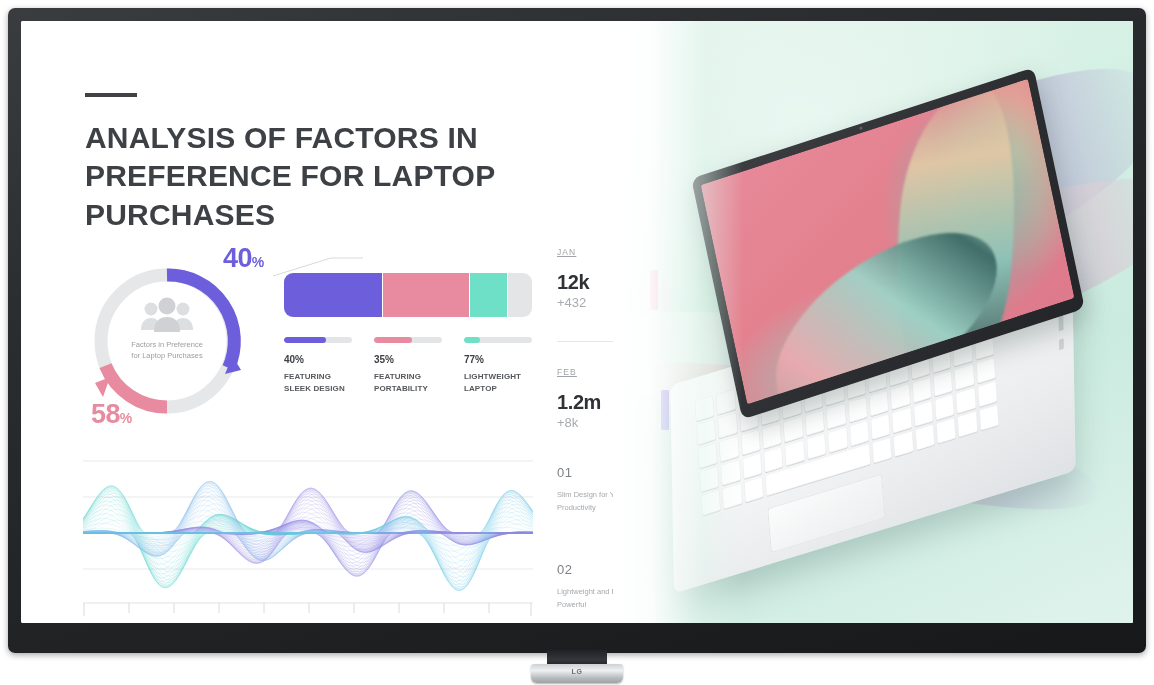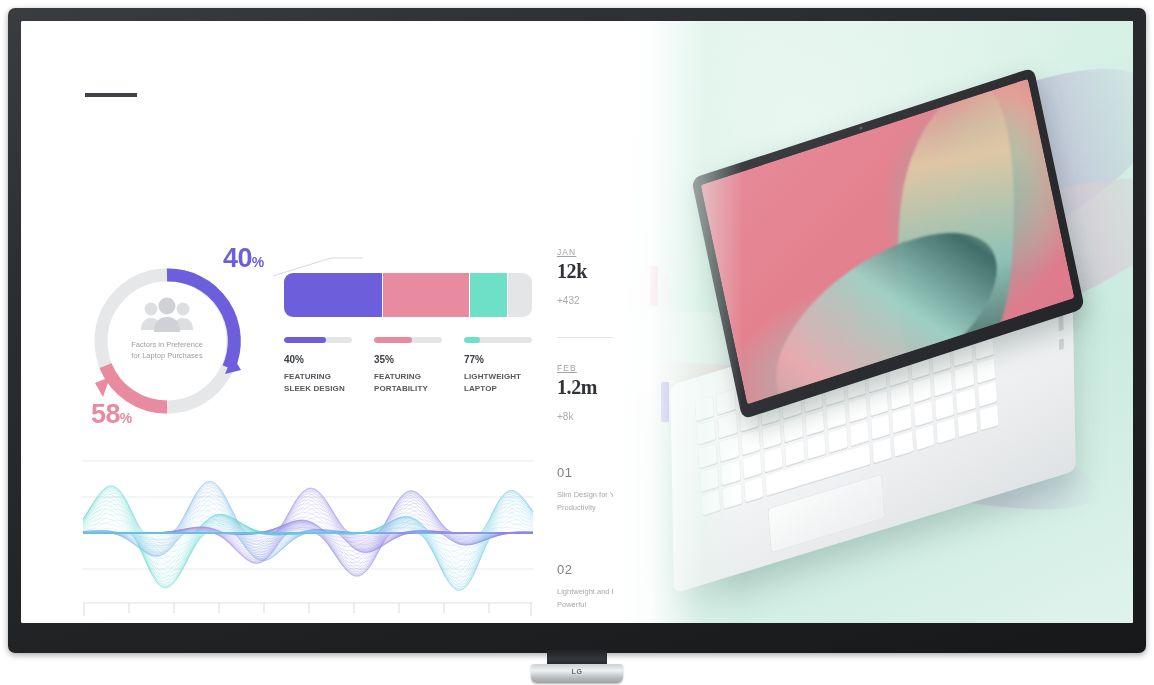--- a/index.html
+++ b/index.html
@@ -244,22 +244,22 @@
   }
   .lg-fill { height: 100%; border-radius: 3px; }
   .lg-pct { margin-top: 11px; font-size: 10px; font-weight: bold; color: #3d4145; }
   .lg-desc { margin-top: 6px; font-size: 8px; font-weight: bold; line-height: 1.5; color: #55585c; letter-spacing: .1px; }
 
   
   #stats { position: absolute; left: 536px; top: 226px; width: 112px; }
   .stat + .stat { margin-top: 31px; padding-top: 25px; border-top: 1px solid #e6e7e9; }
   .stat-row { display: flex; align-items: flex-end; justify-content: space-between; }
   .stat-month { font-size: 8.5px; color: #a0a4a8; letter-spacing: 1.1px; text-decoration: underline; }
-  .stat-value { font-size: 20px; font-weight: bold; color: #2f3236; line-height: 1.15; margin-top: 3px; letter-spacing: -.4px; font-family: Liberation Serif, serif; }
-  .stat-delta { font-size: 10px; color: #a8acb0; margin-top: 12px; }
+  .stat-value { font-size: 20px; font-weight: bold; color: #2f3236; line-height: 1.15; margin-top: 14px; letter-spacing: -.4px; }
+  .stat-delta { font-size: 13px; color: #a8acb0; margin-top: 1px; }
   .mini { display: flex; align-items: flex-end; gap: 3px; height: 40px; }
   .mini i { display: block; width: 8px; background: #e2e3e5; border-radius: 1.5px; }
 
   
   #wave-wrap { position: absolute; left: 62px; top: 432px; width: 450px; height: 168px; }
 
   
   #notes { position: absolute; left: 536px; top: 444px; width: 112px; }
   .note + .note { margin-top: 48px; }
   .note-num { font-size: 13px; color: #7d8185; letter-spacing: .5px; }
@@ -374,20 +374,24 @@
               </div>
               <div id="lid-cam"></div>
             </div>
           </div>
 
           <div id="photo-fade"></div>
         </div>
 
         <div id="accent-rule"></div>
 
+        <h1 id="title">
+          <span class="line">ANALYSIS OF FACTORS IN</span>
+          <span class="line">PREFERENCE FOR LAPTOP PURCHASES</span>
+        </h1>
 
         <div id="donut-wrap">
           <svg id="donut" viewBox="0 0 168 168">
             <circle cx="84" cy="84" r="66" fill="none" stroke="#e6e7e9" stroke-width="13"></circle>
 
             <path d="M 84 18 A 66 66 0 0 1 145.6 110.9" fill="none" stroke="#6d5fdc" stroke-width="13" stroke-linecap="butt"></path>
             <polygon points="149.5,99 158,113 142,117" fill="#6d5fdc"></polygon>
 
             <path d="M 22.5 108.6 A 66 66 0 0 0 84 150" fill="none" stroke="#e98ba0" stroke-width="13" stroke-linecap="butt"></path>
             <polygon points="27,120 12,126 20,140" fill="#e98ba0"></polygon>

